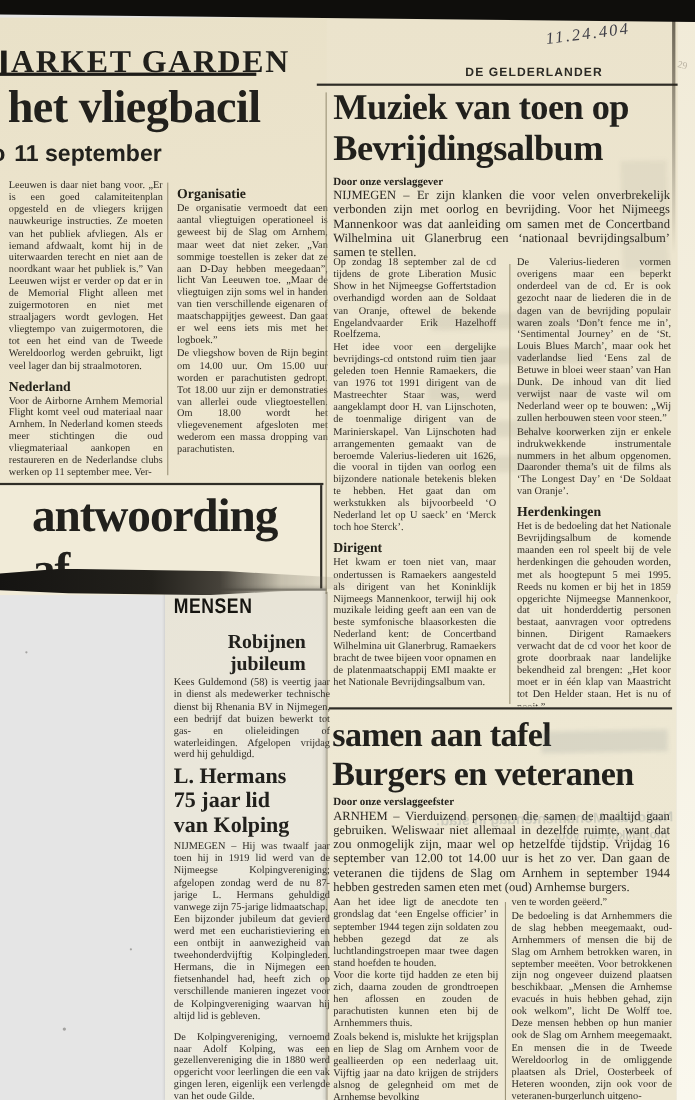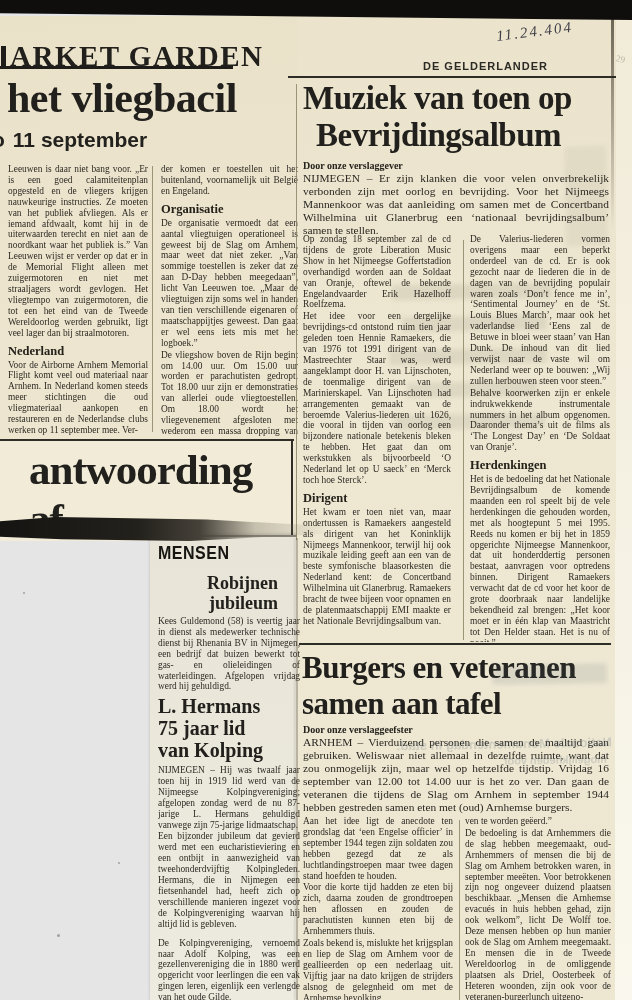--- a/index.html
+++ b/index.html
@@ -83,21 +83,20 @@
       <span class="cut-letter"><span>o</span></span>
       <span>11 september</span>
     </div>
     <div class="abs news-col" style="left:8px;top:148px;width:140px;height:274px;">
         <div class="news-p">Leeuwen is daar niet bang voor. „Er is een goed calamiteitenplan opgesteld en de vliegers krijgen nauwkeurige instructies. Ze moeten van het publiek afvliegen. Als er iemand afdwaalt, komt hij in de uiterwaarden terecht en niet aan de noordkant waar het publiek is.” Van Leeuwen wijst er verder op dat er in de Memorial Flight alleen met zuigermotoren en niet met straaljagers wordt gevlogen. Het vliegtempo van zuigermotoren, die tot een het eind van de Tweede Wereldoorlog werden gebruikt, ligt veel lager dan bij straalmotoren.</div>
         <div class="sub-h">Nederland</div>
         <div class="news-p">Voor de Airborne Arnhem Memorial Flight komt veel oud materiaal naar Arnhem. In Nederland komen steeds meer stichtingen die oud vliegmateriaal aankopen en restaureren en de Nederlandse clubs werken op 11 september mee. Ver-</div>
       </div>
     <div class="abs ruleV" style="left:152px;top:150px;width:1px;height:266px;"></div>
     <div class="abs news-col" style="left:161px;top:148px;width:137px;height:274px;">
-        <div class="news-p">der komen er toestellen uit het buitenland, voornamelijk uit België en Engeland.</div>
         <div class="sub-h">Organisatie</div>
         <div class="news-p">De organisatie vermoedt dat een aantal vliegtuigen operationeel is geweest bij de Slag om Arnhem, maar weet dat niet zeker. „Van sommige toestellen is zeker dat ze aan D-Day hebben meegedaan”, licht Van Leeuwen toe. „Maar de vliegtuigen zijn soms wel in handen van tien verschillende eigenaren of maatschappijtjes geweest. Dan gaat er wel eens iets mis met het logboek.”</div>
         <div class="news-p">De vliegshow boven de Rijn begint om 14.00 uur. Om 15.00 uur worden er parachutisten gedropt. Tot 18.00 uur zijn er demonstraties van allerlei oude vliegtoestellen. Om 18.00 wordt het vliegevenement afgesloten met wederom een massa dropping van parachutisten.</div>
       </div>
   </div>
 
   <div id="piece-antwoording" class="abs">
     <div class="right-border abs"></div>
     <div class="abs headline" style="left:2px;top:4px;font-size:43px;letter-spacing:-1px;margin-left:27px;">antwoording af</div>
   </div>
@@ -127,42 +126,42 @@
     <div class="ghost-bar" style="left:268px;top:130px;width:42px;height:100px;background:rgba(108,108,90,.08);"></div>
     <div class="ghost-bar" style="left:195px;top:648px;width:115px;height:20px;background:rgba(95,105,115,.14);"></div>
 
     <div class="ghost-text sans" style="left:150px;top:720px;width:165px;font-size:13px;">Nationale Monumentendag in stad:</div>
     <div class="ghost-text sans" style="left:170px;top:738px;width:140px;font-size:11px;">mogelijkheden voor</div>
 
     <div class="abs sans" style="left:86px;top:44px;font-size:11px;font-weight:bold;letter-spacing:1px;color:#2b2a25;margin-left:40px;">DE GELDERLANDER</div>
 
     <div class="abs headline" style="left:6px;top:64px;width:308px;font-size:33px;line-height:37px;">
       <span style="display:block;">Muziek van toen op</span>
-      <span style="display:block;margin-left:13px;">Bevrijdingsalbum</span>
+      <span style="display:block;">Bevrijdingsalbum</span>
     </div>
     <div class="abs byline" style="left:6px;top:144px;">Door onze verslaggever</div>
     <div class="abs lede" style="left:6px;top:156px;width:306px;">NIJMEGEN – Er zijn klanken die voor velen onverbrekelijk verbonden zijn met oorlog en bevrijding. Voor het Nijmeegs Mannenkoor was dat aanleiding om samen met de Concertband Wilhelmina uit Glanerbrug een ‘nationaal bevrijdingsalbum’ samen te stellen.</div>
     <div class="abs news-col" style="left:6px;top:218px;width:148px;height:408px;">
         <div class="news-p">Op zondag 18 september zal de cd tijdens de grote Liberation Music Show in het Nijmeegse Goffertstadion overhandigd worden aan de Soldaat van Oranje, oftewel de bekende Engelandvaarder Erik Hazelhoff Roelfzema.</div>
         <div class="news-p">Het idee voor een dergelijke bevrijdings-cd ontstond ruim tien jaar geleden toen Hennie Ramaekers, die van 1976 tot 1991 dirigent van de Mastreechter Staar was, werd aangeklampt door H. van Lijnschoten, de toenmalige dirigent van de Marinierskapel. Van Lijnschoten had arrangementen gemaakt van de beroemde Valerius-liederen uit 1626, die vooral in tijden van oorlog een bijzondere nationale betekenis bleken te hebben. Het gaat dan om werkstukken als bijvoorbeeld ‘O Nederland let op U saeck’ en ‘Merck toch hoe Sterck’.</div>
         <div class="sub-h">Dirigent</div>
         <div class="news-p">Het kwam er toen niet van, maar ondertussen is Ramaekers aangesteld als dirigent van het Koninklijk Nijmeegs Mannenkoor, terwijl hij ook muzikale leiding geeft aan een van de beste symfonische blaasorkesten die Nederland kent: de Concertband Wilhelmina uit Glanerbrug. Ramaekers bracht de twee bijeen voor opnamen en de platenmaatschappij EMI maakte er het Nationale Bevrijdingsalbum van.</div>
       </div>
     <div class="abs ruleV" style="left:166px;top:224px;width:1px;height:400px;"></div>
     <div class="abs news-col" style="left:173px;top:218px;width:140px;height:408px;">
         <div class="news-p">De Valerius-liederen vormen overigens maar een beperkt onderdeel van de cd. Er is ook gezocht naar de liederen die in de dagen van de bevrijding populair waren zoals ‘Don’t fence me in’, ‘Sentimental Journey’ en de ‘St. Louis Blues March’, maar ook het vaderlandse lied ‘Eens zal de Betuwe in bloei weer staan’ van Han Dunk. De inhoud van dit lied verwijst naar de vaste wil om Nederland weer op te bouwen: „Wij zullen herbouwen steen voor steen.”</div>
         <div class="news-p">Behalve koorwerken zijn er enkele indrukwekkende instrumentale nummers in het album opgenomen. Daaronder thema’s uit de films als ‘The Longest Day’ en ‘De Soldaat van Oranje’.</div>
         <div class="sub-h">Herdenkingen</div>
         <div class="news-p">Het is de bedoeling dat het Nationale Bevrijdingsalbum de komende maanden een rol speelt bij de vele herdenkingen die gehouden worden, met als hoogtepunt 5 mei 1995. Reeds nu komen er bij het in 1859 opgerichte Nijmeegse Mannenkoor, dat uit honderddertig personen bestaat, aanvragen voor optredens binnen. Dirigent Ramaekers verwacht dat de cd voor het koor de grote doorbraak naar landelijke bekendheid zal brengen: „Het koor moet er in één klap van Maastricht tot Den Helder staan. Het is nu of nooit.”</div>
       </div>
 
     <div class="abs ruleH" style="left:2px;top:627px;width:312px;height:2px;"></div>
     <div class="abs headline" style="left:5px;top:634px;width:310px;font-size:31px;line-height:36px;">
+      <span style="display:block;">samen aan tafel</span>
       <span style="display:block;">Burgers en veteranen</span>
-      <span style="display:block;">samen aan tafel</span>
     </div>
     <div class="abs byline" style="left:6px;top:708px;">Door onze verslaggeefster</div>
     <div class="abs lede" style="left:6px;top:720px;width:306px;">ARNHEM – Vierduizend personen die samen de maaltijd gaan gebruiken. Weliswaar niet allemaal in dezelfde ruimte, want dat zou onmogelijk zijn, maar wel op hetzelfde tijdstip. Vrijdag 16 september van 12.00 tot 14.00 uur is het zo ver. Dan gaan de veteranen die tijdens de Slag om Arnhem in september 1944 hebben gestreden samen eten met (oud) Arnhemse burgers.</div>
     <div class="abs news-col" style="left:6px;top:800px;width:150px;height:184px;">
         <div class="news-p">Aan het idee ligt de anecdote ten grondslag dat ‘een Engelse officier’ in september 1944 tegen zijn soldaten zou hebben gezegd dat ze als luchtlandingstroepen maar twee dagen stand hoefden te houden.</div>
         <div class="news-p">Voor die korte tijd hadden ze eten bij zich, daarna zouden de grondtroepen hen aflossen en zouden de parachutisten kunnen eten bij de Arnhemmers thuis.</div>
         <div class="news-p">Zoals bekend is, mislukte het krijgsplan en liep de Slag om Arnhem voor de geallieerden op een nederlaag uit. Vijftig jaar na dato krijgen de strijders alsnog de gelegnheid om met de Arnhemse bevolking</div>
       </div>
     <div class="abs ruleV" style="left:162px;top:804px;width:1px;height:180px;"></div>
     <div class="abs news-col" style="left:168px;top:800px;width:146px;height:184px;">

